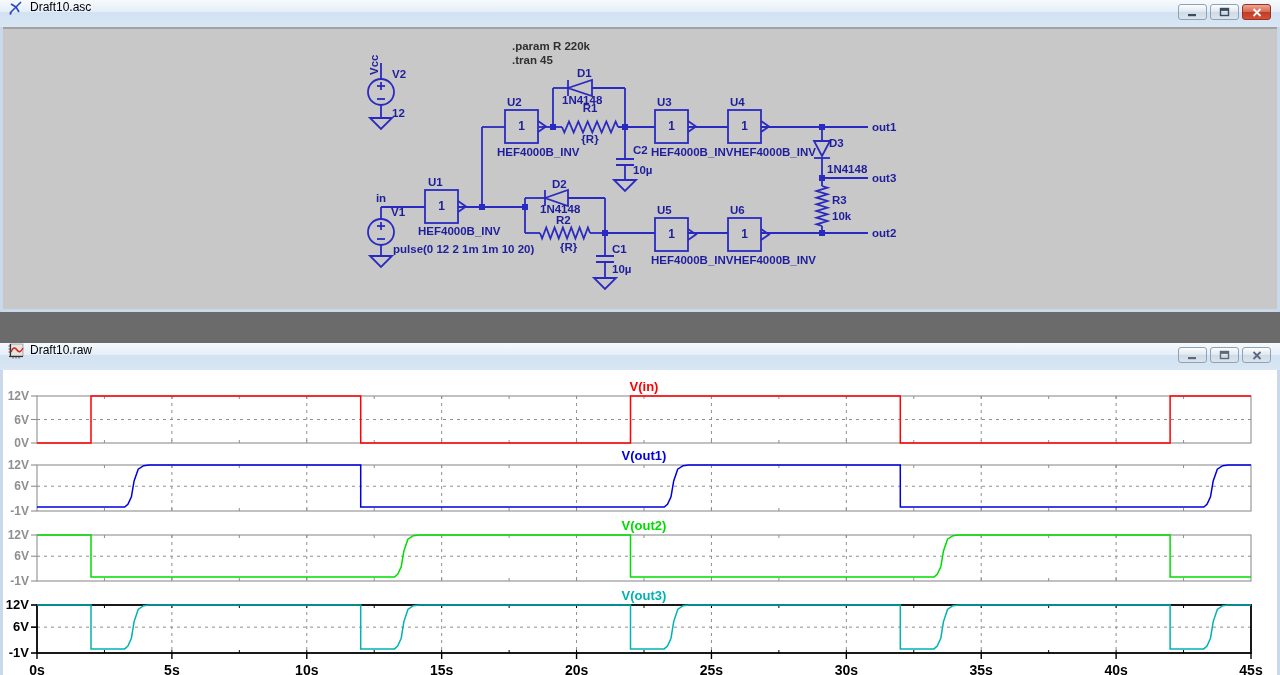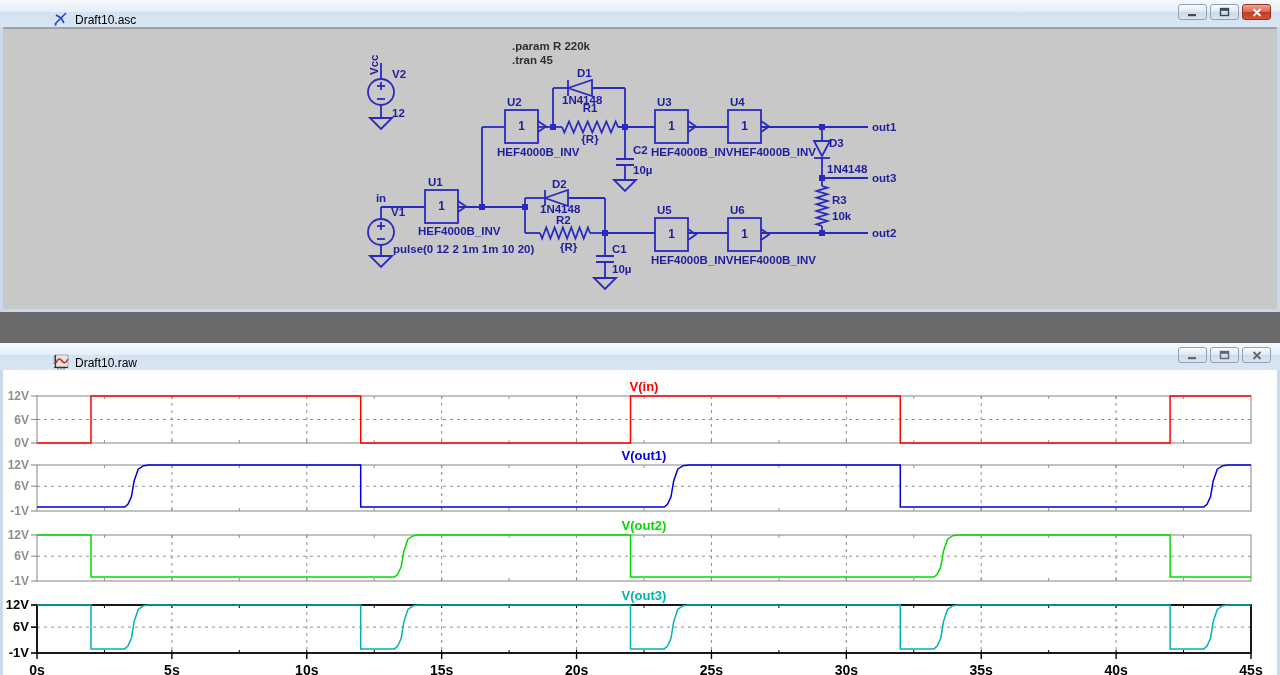--- a/index.html
+++ b/index.html
@@ -6,24 +6,23 @@
   body{
     width:1280px;height:675px;overflow:hidden;position:relative;
     background:#6b6b6b;
     font-family:"Liberation Sans","DejaVu Sans",sans-serif;
     -webkit-font-smoothing:antialiased;
   }
   .win{position:absolute;left:0;width:1280px;background:#dce9f5;}
   #win-asc{top:0;height:312px;border-bottom:1px solid #5f7documents89;}
   #win-raw{top:322px;height:354px;margin-top:21px;}
   .titlebar{
-    position:relative;height:27px;display:flex;align-items:flex-end;
+    position:relative;height:27px;display:flex;align-items:flex-start;
     background:linear-gradient(to bottom,#f6fafd 0%,#e4eef8 45%,#d2e2f2 46%,#d9e6f3 100%);
     border-bottom:1px solid #9ab0c6;
-    padding-left:45px;
   }
   .titlebar .ticon{width:17px;height:16px;margin:0 6px 0 7px;flex:0 0 auto;}
   .titlebar .ttext{font-size:12px;color:#000;}
   .btns{position:absolute;right:9px;top:4px;display:flex;gap:3px;}
   .wbtn{
     width:29px;height:16px;border:1px solid #8fa2b5;border-radius:3px;
     background:linear-gradient(to bottom,#fcfdfe,#dfe7ef 50%,#cfdae5 51%,#dbe4ed);
     display:flex;align-items:center;justify-content:center;box-sizing:border-box;
   }
   .wbtn.close-active{

